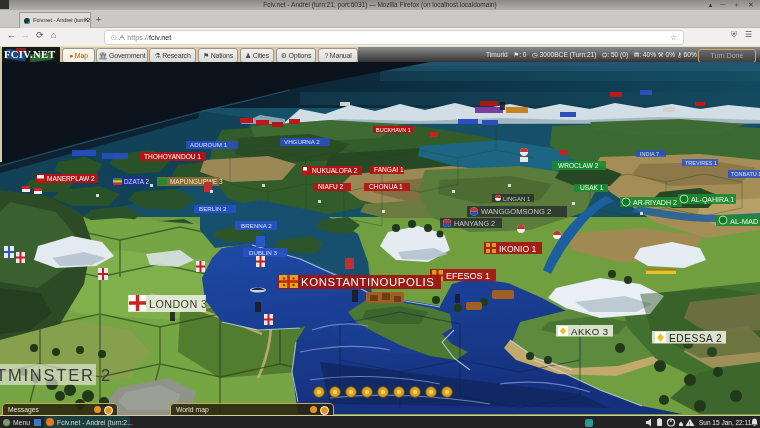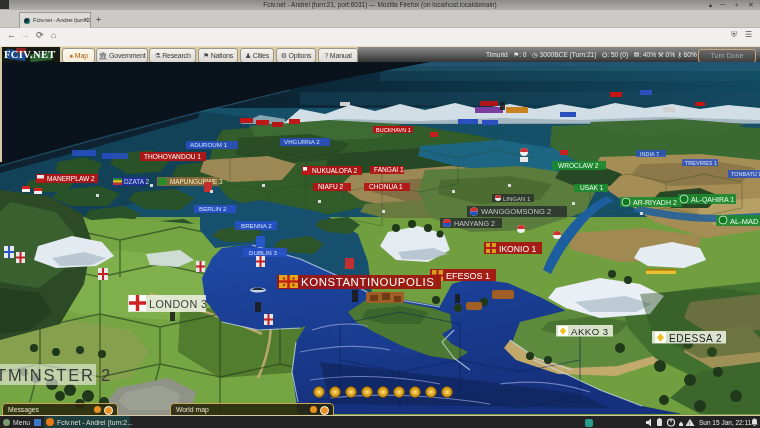--- a/index.html
+++ b/index.html
@@ -67,20 +67,22 @@
         <span id="tabx">✕</span>
       </div>
     <span id="newtab">＋</span>
   </div>
 
   <div id="urlrow">
     <span class="navico" style="left:7px;">←</span>
     <span class="navico" style="left:21px;color:#b8b6b2;">→</span>
     <span class="navico" style="left:36px;">⟳</span>
     <span class="navico" style="left:51px;">⌂</span>
+    <div id="urlfield"><span style="position:static;margin-left:6px;">⊙ ᗅ https://<b>fciv.net</b></span>
+      <span style="right:6px;top:0;color:#777;">☆</span></div>
     <span class="navico" style="left:731px;font-size:8px;">⛨</span>
     <span class="navico" style="left:745px;font-size:8px;">☰</span>
   </div>
 
   <div id="toolbar">
     <div id="logo">
         <i style="left:4px;top:3px;width:20px;height:10px;background:#1c4a8a;transform:rotate(8deg);"></i>
       <i style="left:28px;top:6px;width:22px;height:8px;background:#2a6030;transform:rotate(-6deg);"></i>
       <i style="left:14px;top:1px;width:10px;height:5px;background:#8a2020;"></i>
       <span id="logotext">FCIV.NET</span>

